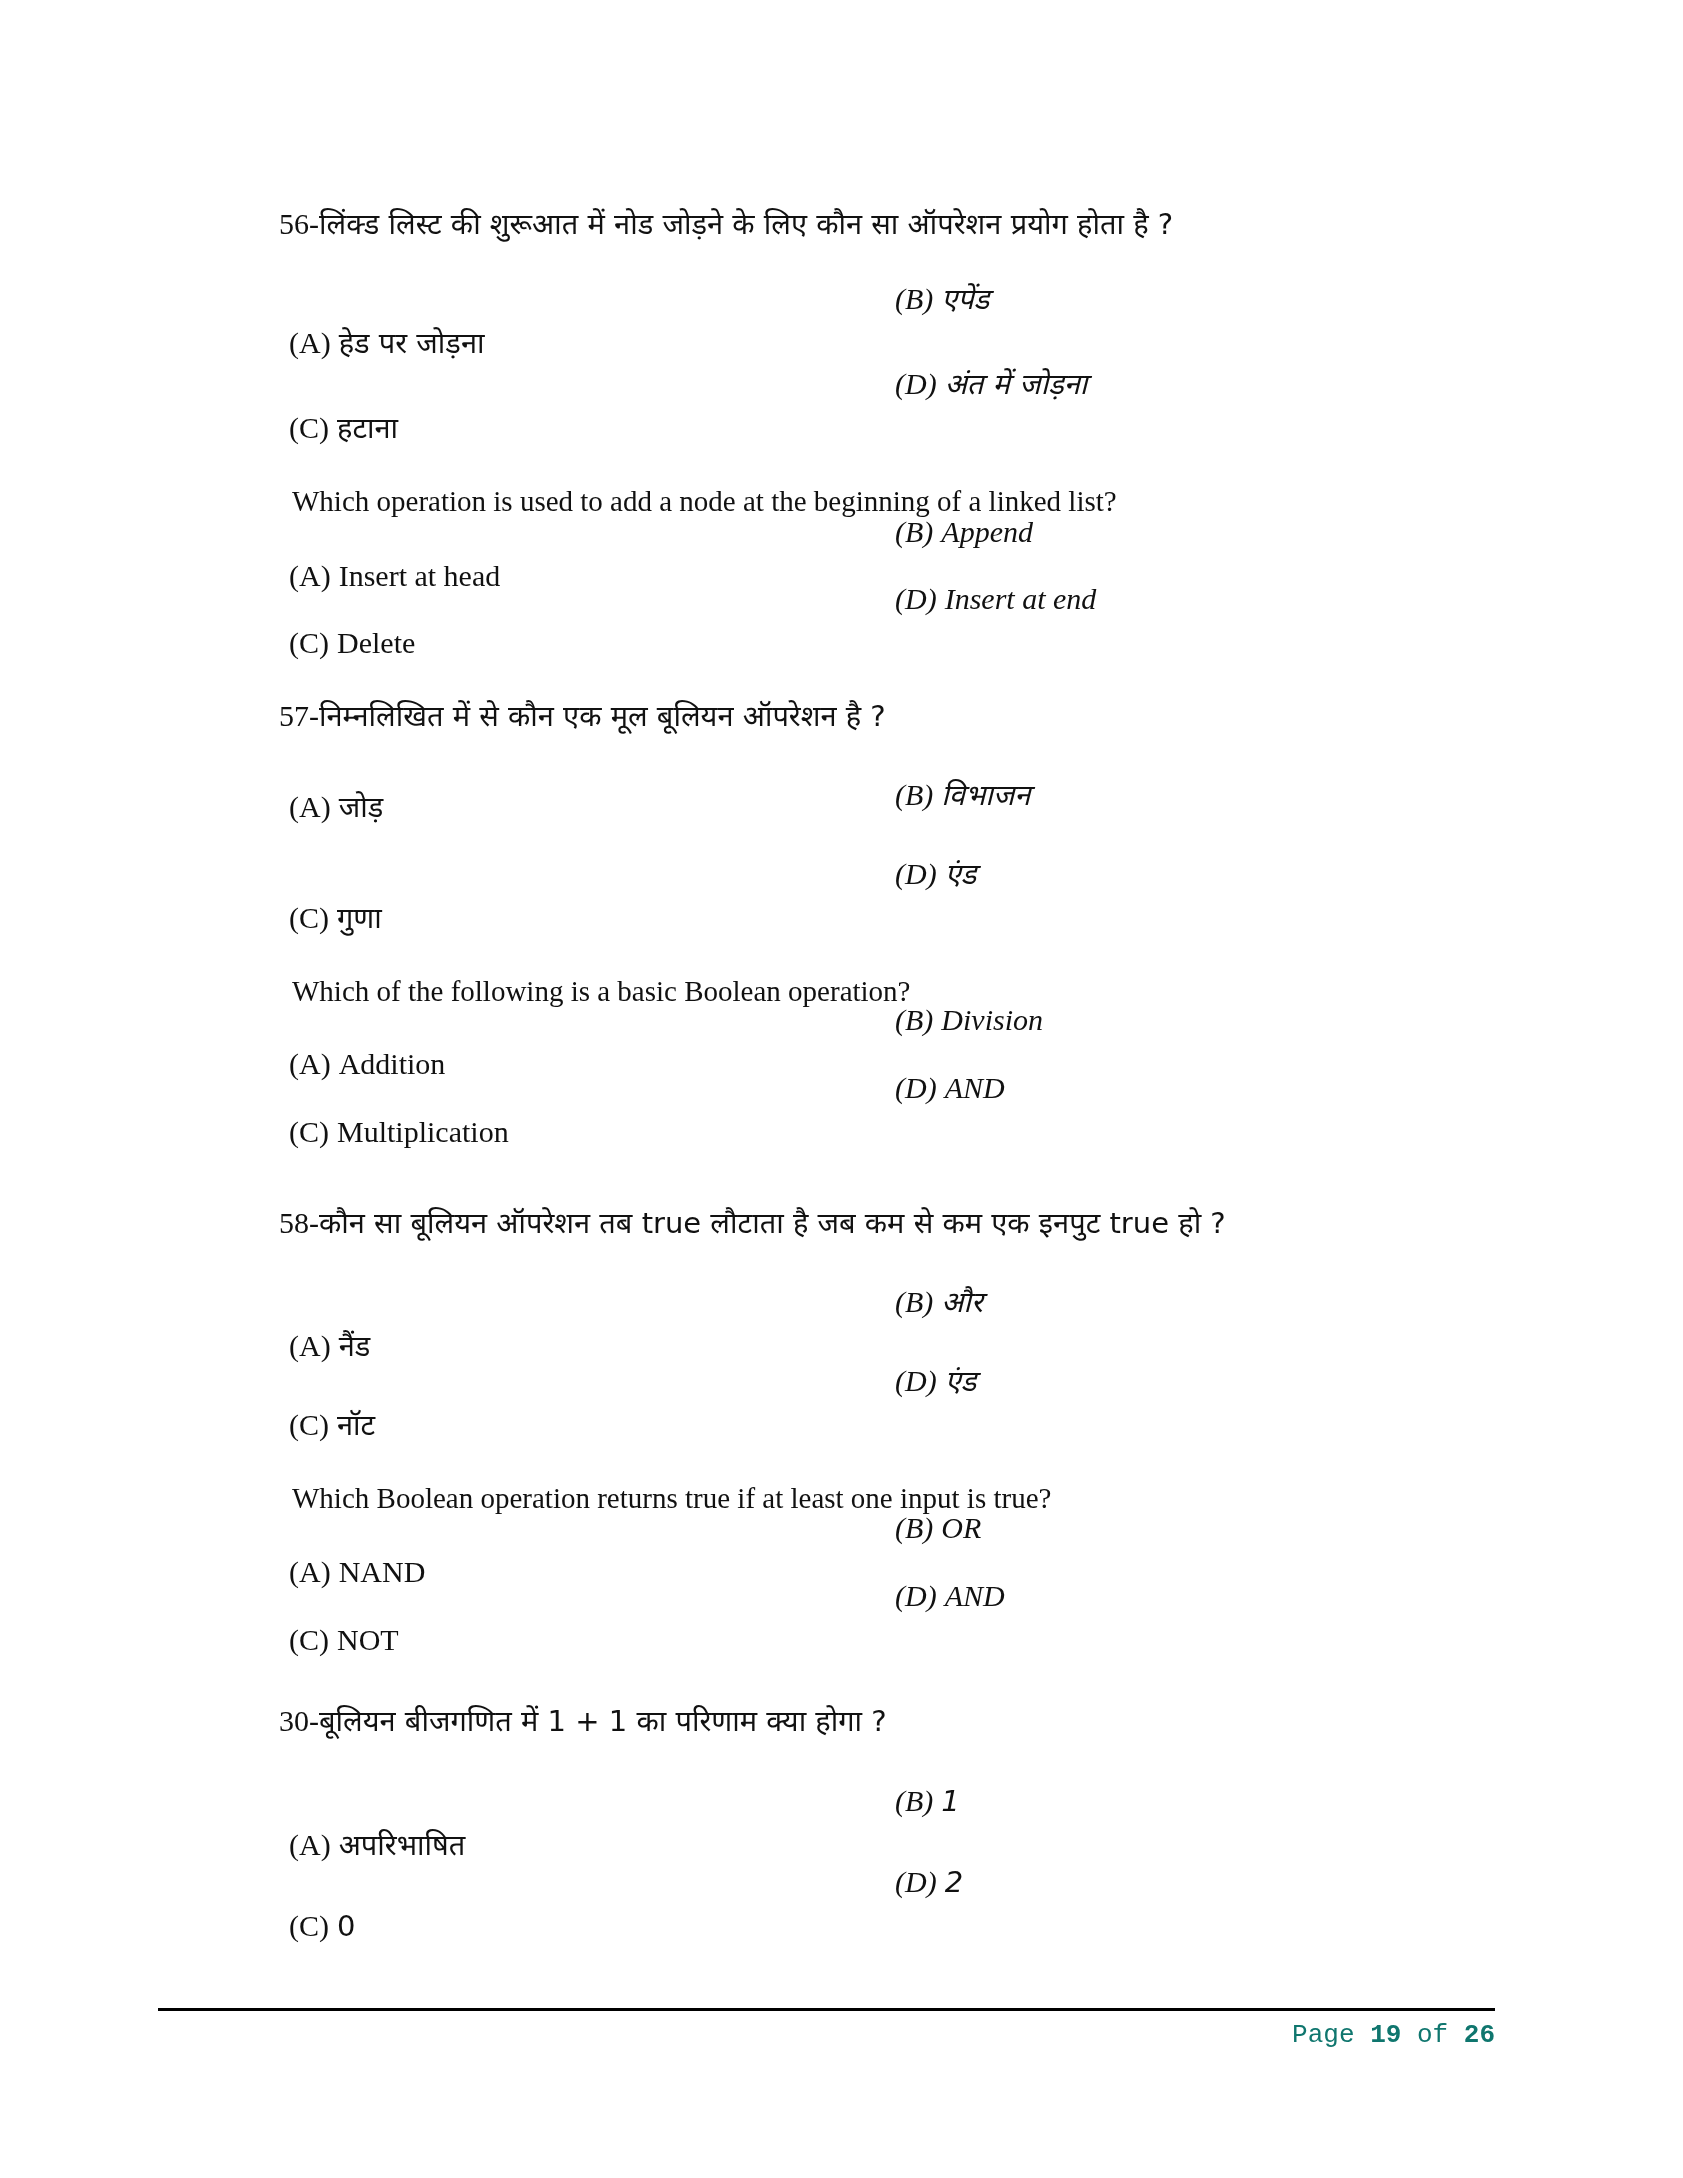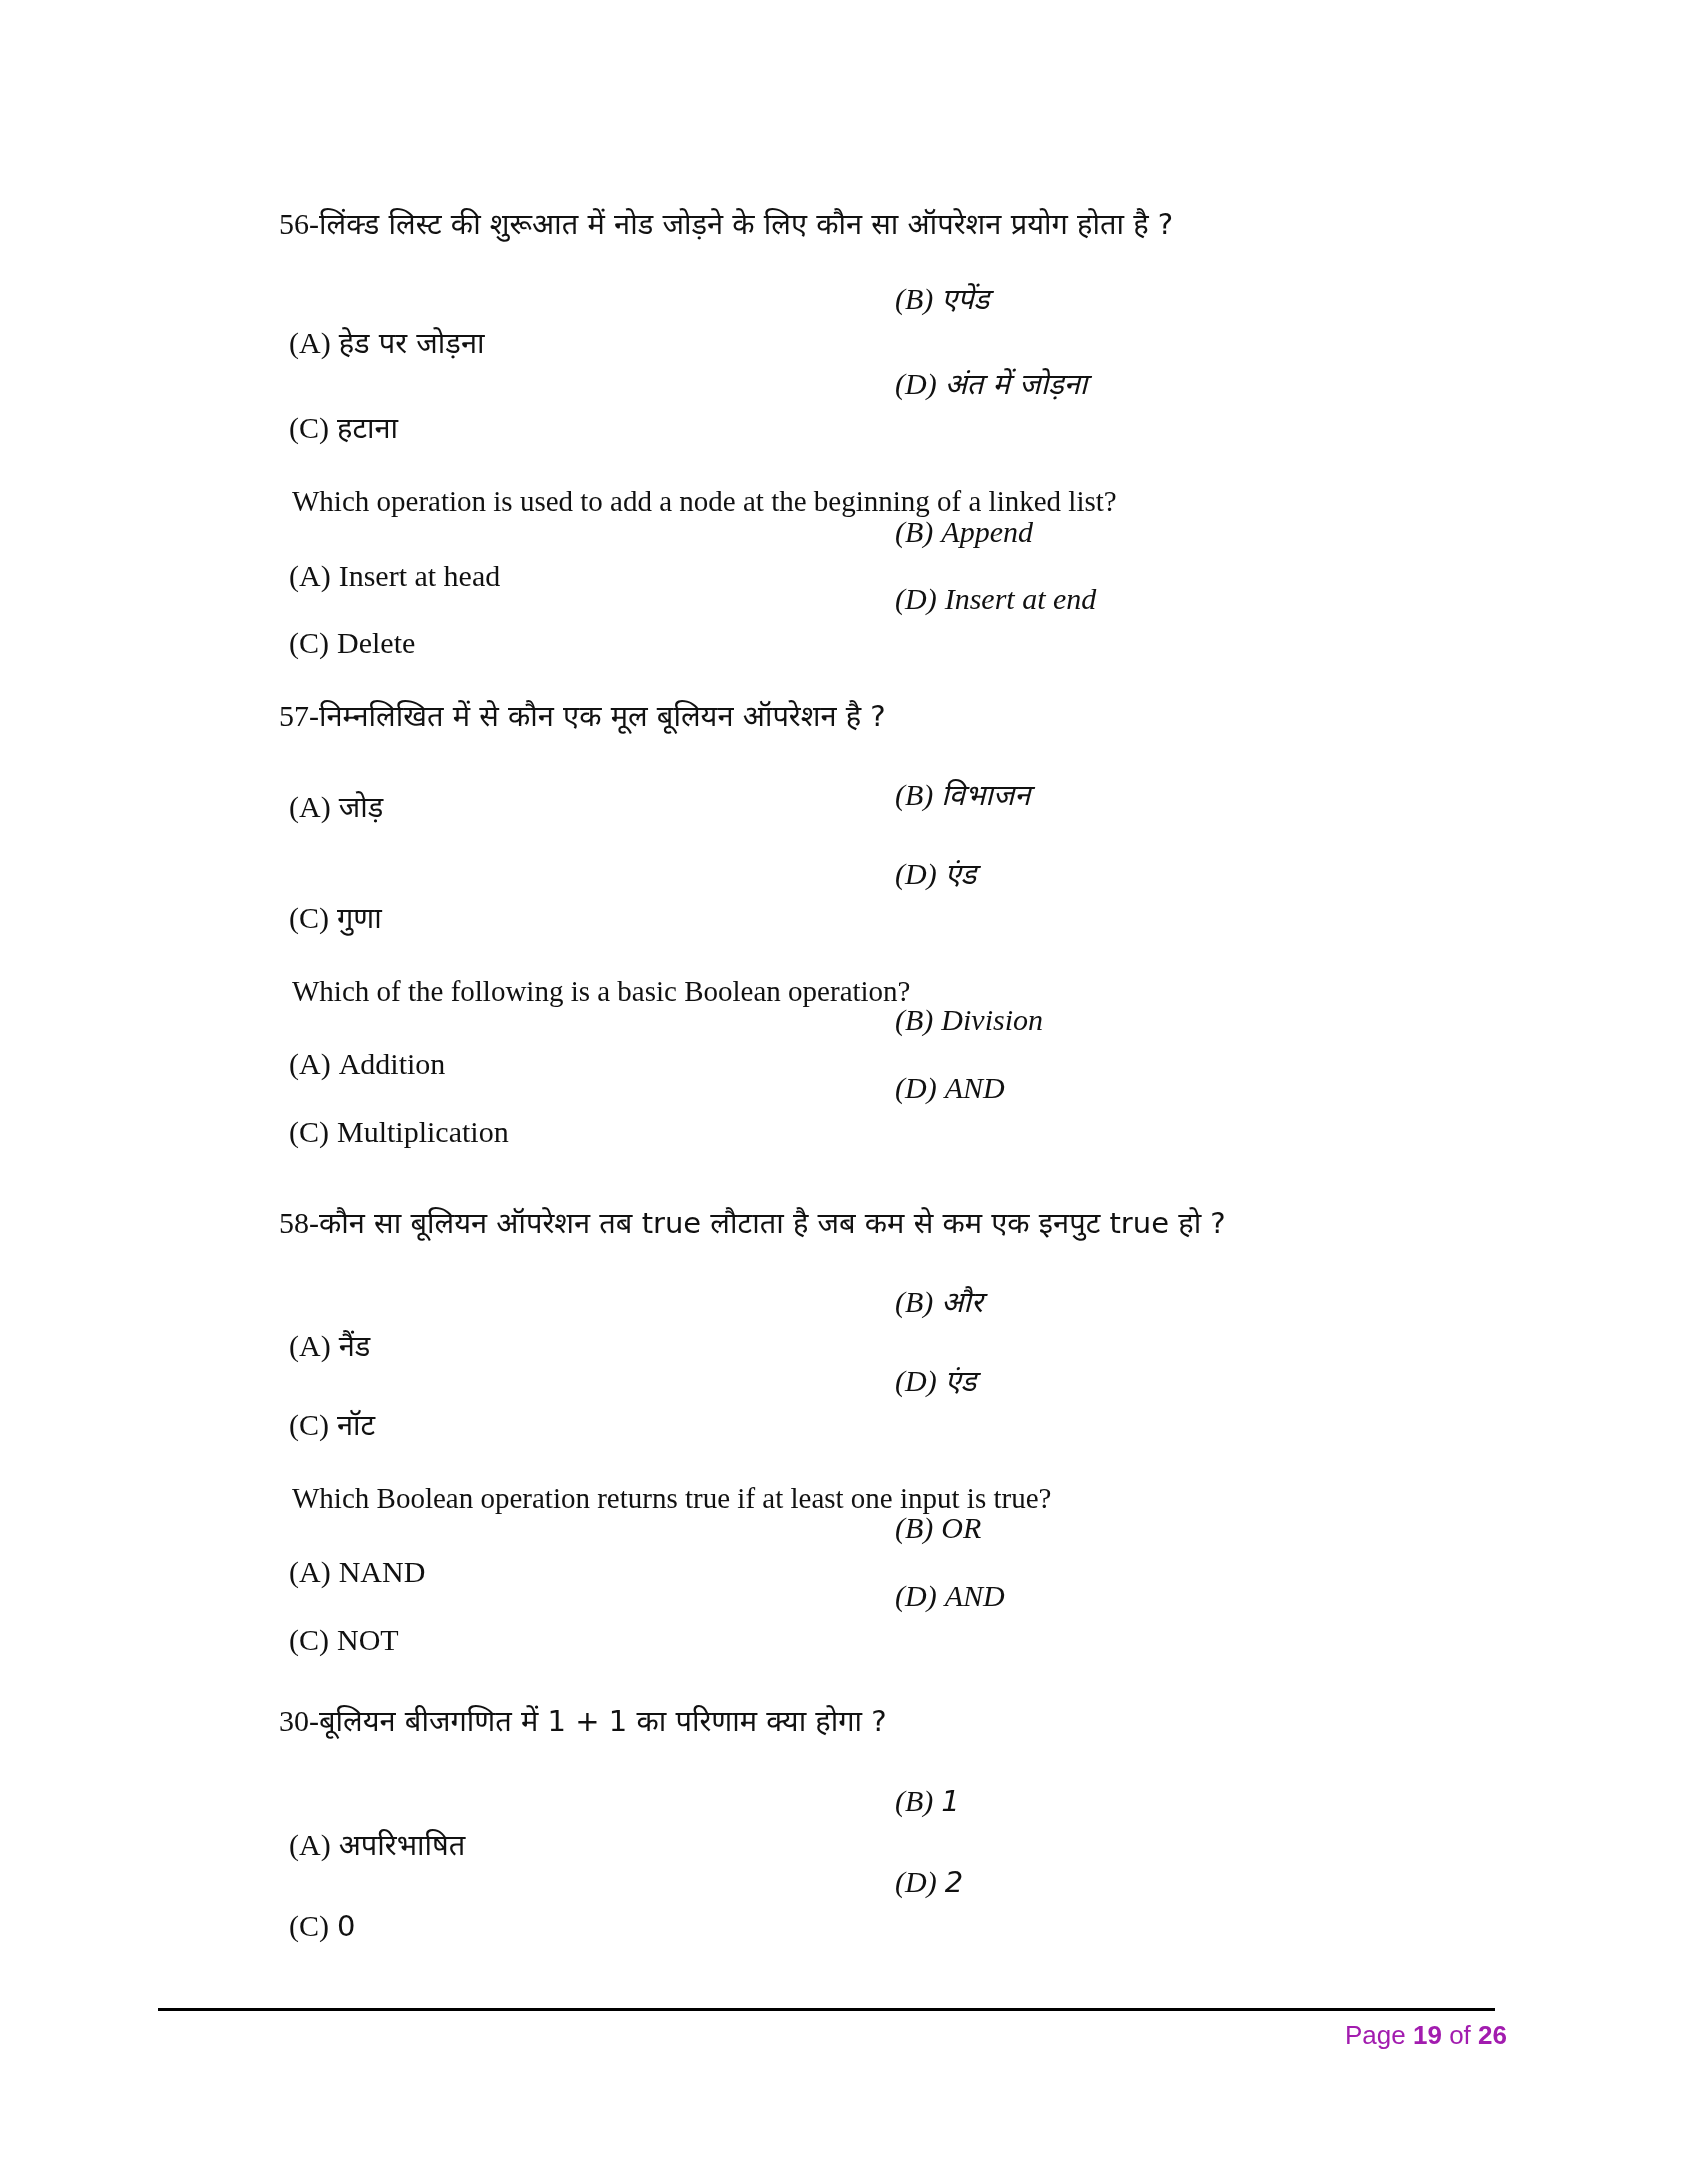--- a/index.html
+++ b/index.html
@@ -5,21 +5,21 @@
   html, body { margin: 0; padding: 0; background: #ffffff; }
   body { width: 1683px; height: 2178px; position: relative; overflow: hidden; color: #111; }
   .line { position: absolute; white-space: nowrap; font-family: "Liberation Serif", "DejaVu Serif", serif; font-size: 30px; line-height: 1; }
   .q { left: 255px; margin-left: 24px; }
   .opt-l { left: 289px; margin-top: 44px; }
   .opt-r { left: 895px; font-style: italic; }
   .eng { left: 292px; font-size: 29px; margin-top: 40px; }
   .hi { font-family: "DejaVu Sans", sans-serif; font-size: 29px; }
   .tag { font-family: "Liberation Serif", serif; font-size: 30px; margin-right: 8px; }
   .footer-rule { position: absolute; left: 158px; width: 1337px; top: 2008px; height: 3px; background: #000; }
-  .footer { position: absolute; right: 176px; top: 2020px; font-family: Liberation Sans, sans-serif; font-size: 26px; color: #a21caf; }
+  .footer { position: absolute; right: 188px; top: 2020px; font-family: Liberation Mono, monospace; font-size: 26px; color: #0f766e; }
   .footer b { font-weight: bold; }
 </style>
 </head>
 <body>
 
 <div class="line q" style="top:209px">
   <span>56-</span><span class="hi">लिंक्ड लिस्ट की शुरूआत में नोड जोड़ने के लिए कौन सा ऑपरेशन प्रयोग होता है ?</span>
 </div>
 <div class="line opt-l" style="top:284px"><span class="tag">(A)</span><span class="hi">हेड पर जोड़ना</span></div>
 <div class="line opt-r" style="top:284px"><span class="tag">(B)</span><span class="hi">एपेंड</span></div>

